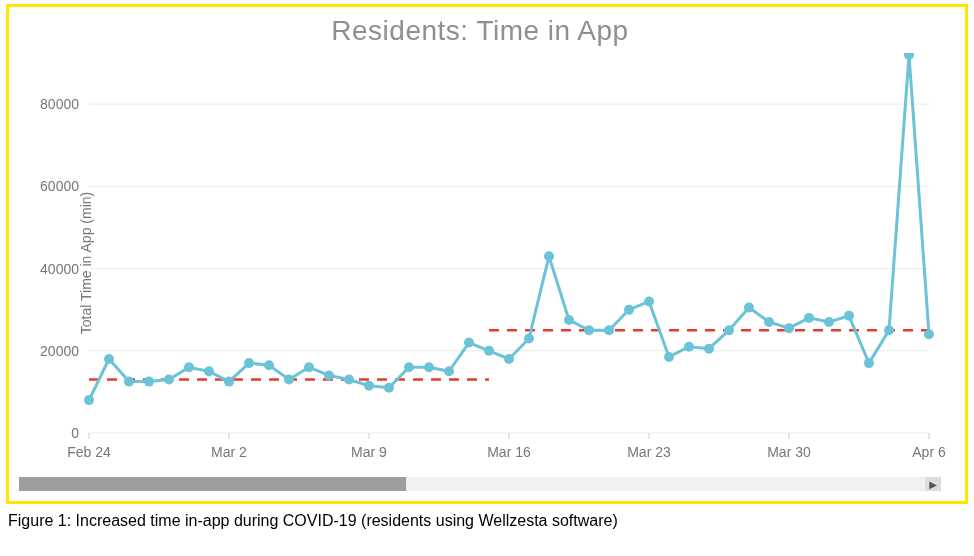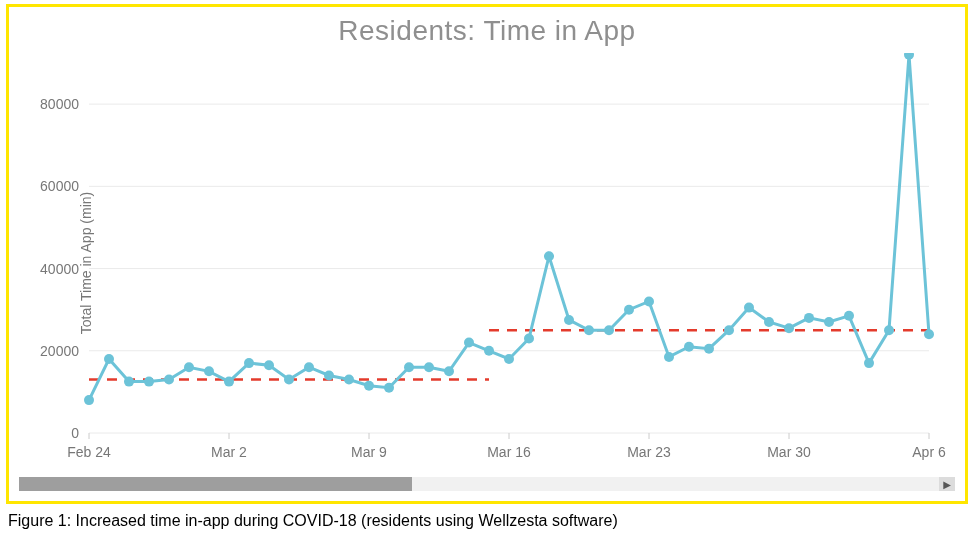--- a/index.html
+++ b/index.html
@@ -5,21 +5,21 @@
   html,body{margin:0;padding:0;background:#fff;font-family:Arial,Helvetica,sans-serif;}
   .frame{
     box-sizing:border-box;
     width:974px;
     margin:0;
     padding:4px 6px 0 6px;
   }
   .yellow-box{
     border:3px solid #ffe600;
     box-sizing:border-box;
-    padding:0 10px 10px 10px;
+    padding:0 24px 10px 10px;
     position:relative;
     background:#fff;
   }
   .chart-title{
     text-align:center;
     font-size:28px;
     font-weight:300;
     color:#8f8f8f;
     margin:8px 0 6px 0;
     letter-spacing:.5px;
@@ -149,14 +149,14 @@
           <circle class="series-dot" cx="870" cy="277.22222222222223" r="5"></circle>
           <circle class="series-dot" cx="890" cy="1.7777777777778283" r="5"></circle>
           <circle class="series-dot" cx="910" cy="281.3333333333333" r="5"></circle>
         </svg>
     </div>
     <div class="hscroll">
       <div class="thumb"></div>
       <div class="arrow right">▶</div>
     </div>
   </div>
-  <div class="caption">Figure 1: Increased time in-app during COVID-18 (residents using Wellzesta software)</div>
+  <div class="caption">Figure 1: Increased time in-app during COVID-19 (residents using Wellzesta software)</div>
 </div>
 
 </body></html>

